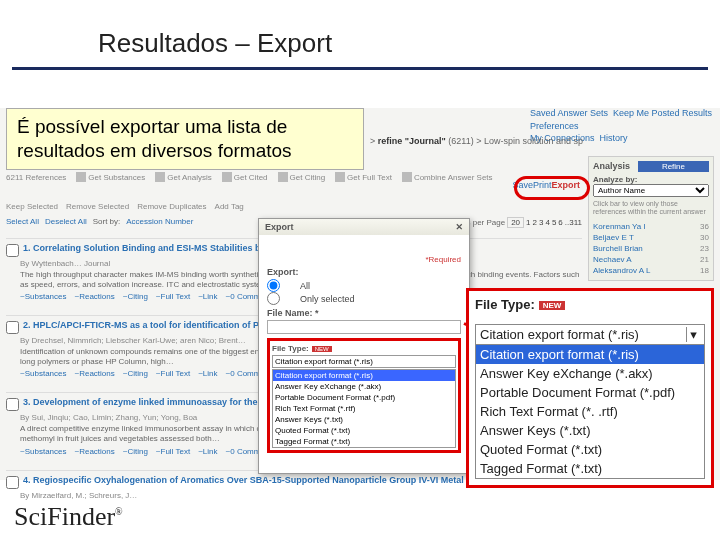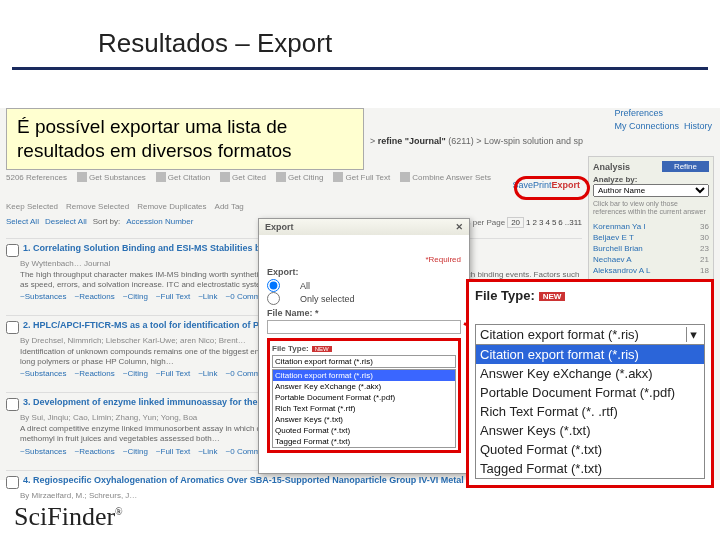--- a/index.html
+++ b/index.html
@@ -39,23 +39,23 @@
   
   .result { margin-top:10px; padding:4px 0; border-top:1px solid #ddd; }
   .result .ttl{ color:#2a6fb3; font-weight:bold; font-size:9px; display:flex; gap:4px;}
   .result .ttl input{margin-top:1px;}
   .result .meta{ color:#888; font-size:8px; margin:2px 0 2px 14px;}
   .result .body{ color:#666; font-size:8px; margin-left:14px; line-height:1.2;}
   .result .links{ margin-left:14px; margin-top:3px; color:#2a6fb3; font-size:8px; display:flex; gap:8px;}
   .result .links span{display:inline-flex; gap:2px; align-items:center;}
   
   .analyze-box{ background:#eef0e8; border:1px solid #ccc; padding:4px; font-size:8px;}
-  .analyze-box .hd{display:flex; justify-content:space-between; align-items:center; margin-bottom:3px;}
+  .analyze-box .hd{display:flex; justify-content:space-between; align-items:flex-start; margin-bottom:3px;}
   .analyze-box .hd b{color:#555; font-size:9px;}
-  .analyze-box .btn{background:#3a66b5; color:#fff; padding:1px 12px; font-size:8px;}
+  .analyze-box .btn{background:#3a66b5; color:#fff; padding:1px 24px; font-size:8px;}
   .analyze-box select{width:100%; font-size:8px; margin-bottom:3px;}
   .analyze-box .note{color:#888; font-size:7px; line-height:1.2; margin-bottom:4px;}
   .author-row{display:flex; justify-content:space-between; color:#2a6fb3; padding:1px 0;}
   .author-row .ct{color:#888;}
   
   
   .export-dialog{ position:absolute; top:218px; left:258px; width:212px; background:#fff; border:1px solid #999; box-shadow:2px 2px 6px rgba(0,0,0,.3); font-size:9px; z-index:3;}
   .export-dialog .dh{ background:linear-gradient(#f7f7f0,#e8e8de); padding:3px 6px; font-weight:bold; color:#555; display:flex; justify-content:space-between;}
   .export-dialog .req{color:#c33; font-size:8px;}
   .export-dialog .bd{ padding:20px 8px;}
@@ -65,21 +65,21 @@
   .small-dd{border:3px solid #d00; margin-top:4px; padding:2px;}
   .small-dd .ftlbl{font-weight:bold; color:#555; font-size:8px;}
   .small-dd .new{background:#c33; color:#fff; font-size:6px; padding:0 3px; margin-left:3px;}
   .small-dd .sel{border:1px solid #999; background:#fff; font-size:8px; padding:1px 2px; margin-top:2px;}
   .small-dd .list{border:1px solid #999; background:#fff; font-size:8px; margin-top:1px;}
   .small-dd .list div{padding:1px 2px;}
   .small-dd .list .hi{background:#3a66ff; color:#fff;}
   
   
   .detail-pop{ position:absolute; bottom:52px; right:6px; width:248px; background:#fff; border:3px solid #d00; padding:6px; z-index:6; font-size:13px; color:#222;}
-  .detail-pop .ftlabel{font-weight:bold; margin-bottom:21px;}
+  .detail-pop .ftlabel{font-weight:bold; margin-bottom:12px;}
   .detail-pop .ftlabel .new{background:#c33; color:#fff; font-size:8px; padding:0 4px; margin-left:4px; vertical-align:middle;}
   .detail-pop .dd{border:1px solid #888; background:#fff;}
   .detail-pop .dd .first{padding:2px 4px; border-bottom:1px solid #888; display:flex; justify-content:space-between; align-items:center;}
   .detail-pop .dd .arrow{width:14px; text-align:center; border-left:1px solid #888;}
   .detail-pop .opts div{padding:2px 4px;}
   .detail-pop .opts .hi{background:#2b65d9; color:#fff;}
   
   
   .connector{position:absolute; border-top:3px solid #d00; z-index:5;}
   .conn1{top:322px; left:464px; width:56px; transform:rotate(24deg); transform-origin:left center;}
@@ -90,47 +90,48 @@
 </head>
 <body>
 
 <div class="slide-title">Resultados – Export</div>
 <hr class="title-rule">
 
 <div class="callout-box">É possível exportar uma lista de resultados em diversos formatos</div>
 
 <div class="app-bg">
   <div class="top-links">
+    <div><span>Saved Answer Sets</span>&nbsp;&nbsp;<span>Keep Me Posted Results</span></div>
     <div><span>Preferences</span></div>
     <div><span>My Connections</span>&nbsp;&nbsp;<span>History</span></div>
   </div>
 
   <div class="crumb">
     &gt; <b>refine "Journal"</b> <span>(6211)</span><span> &gt; Low-spin solution and sp</span>
   </div>
 
   <div class="actions-right">
     <span>Save</span>
     <span>Print</span>
     <span class="export">Export</span>
   </div>
   <div class="export-indicator"></div>
 
   <div class="main-row">
     <div class="left-col">
       <span class="tab-hdr">References</span>
       <div class="toolbar">
-        <span>5206 References</span>
+        <span>6211 References</span>
         <span>
             <i class="ico"></i>
             <span>Get Substances</span>
           </span>
         <span>
             <i class="ico"></i>
-            <span>Get Citation</span>
+            <span>Get Analysis</span>
           </span>
         <span>
             <i class="ico"></i>
             <span>Get Cited</span>
           </span>
         <span>
             <i class="ico"></i>
             <span>Get Citing</span>
           </span>
         <span>

